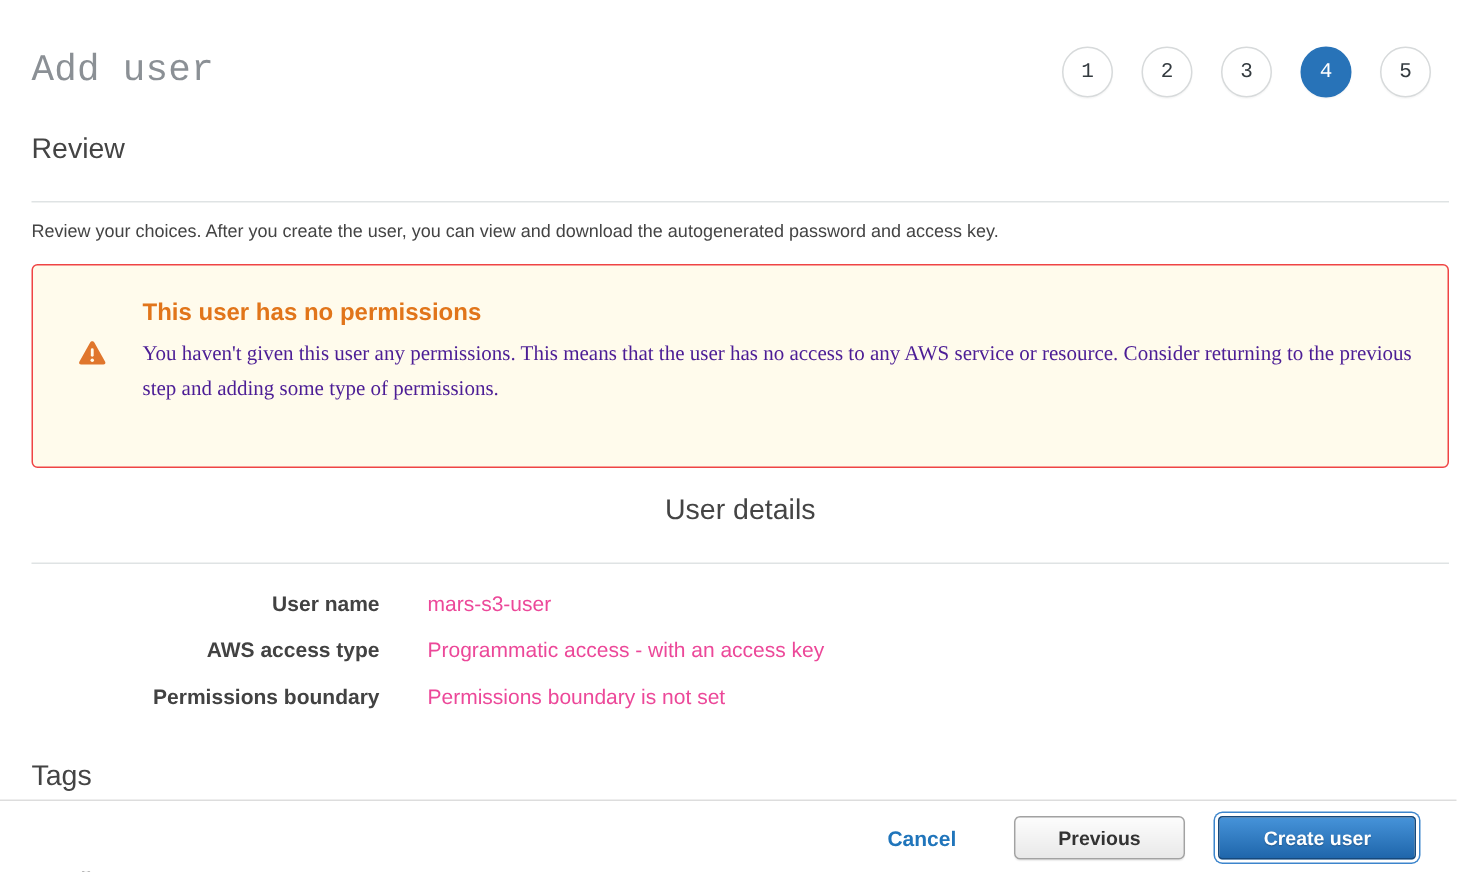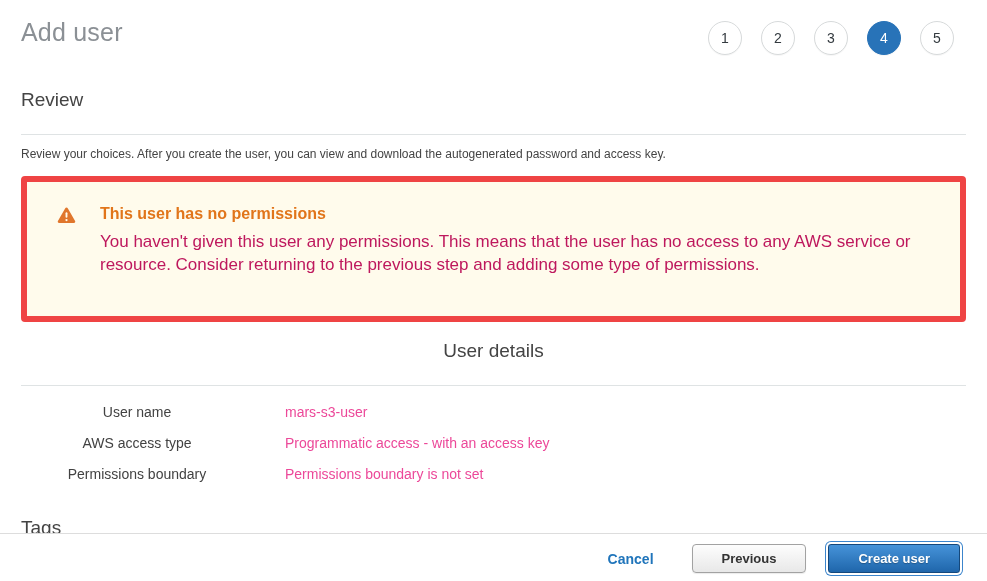--- a/index.html
+++ b/index.html
@@ -10,23 +10,24 @@
     color: #444444;
     font-size: 14px;
     overflow: hidden;
     position: relative;
   }
 
   
   .header {
     display: flex;
     justify-content: space-between;
-    align-items: flex-start;
+    align-items: center;
     padding: 16px 21px 0 21px;
     height: 75px;
+    font-family: Liberation Mono, monospace;
   }
   .page-title {
     font-size: 25px;
     font-weight: 400;
     color: #8b9095;
     letter-spacing: 0.2px;
     padding-top: 2px;
   }
   .steps {
     display: flex;
@@ -66,75 +67,76 @@
   .review-heading { margin-top: 14px; }
   .review-desc {
     margin-top: 12px;
     font-size: 12px;
     color: #444444;
   }
 
   
   .warning-box {
     margin-top: 15px;
-    border: 6px solid #ef4444;
+    border: 1px solid #ef4444;
     border-radius: 4px;
     background: #fffbec;
     display: flex;
-    align-items: flex-start;
+    align-items: center;
     padding: 23px 20px 40px 30px;
     min-height: 123px;
   }
   .warning-icon-wrap { flex: 0 0 auto; padding-top: 2px; }
   .warning-text { margin-left: 24px; }
   .warning-title {
     color: #e1751a;
     font-size: 16px;
     font-weight: 700;
     margin-bottom: 7px;
   }
   .warning-body {
-    color: #be185d;
-    font-size: 17px;
+    color: #4c1d95;
+    font-size: 14px;
     line-height: 23px;
     max-width: 860px;
+    font-family: Liberation Serif, serif;
   }
 
   
   .user-details-heading { margin-top: 18px; text-align: center; }
   .detail-rows { margin-top: 11px; }
   .detail-row {
     display: flex;
     align-items: baseline;
     padding: 7px 0 8px 0;
   }
   .detail-label {
     width: 232px;
-    text-align: center;
-    font-weight: 400;
+    text-align: right;
+    font-weight: 700;
     color: #424242;
     flex: 0 0 auto;
   }
   .detail-value {
     margin-left: 32px;
     color: #ec4899;
   }
 
   
   .tags-heading { margin-top: 27px; }
   .tags-empty {
     margin-top: 13px;
     font-style: italic;
     color: #3f3f3f;
   }
 
   
   .footer {
     position: absolute;
-    left: 0; right: 0; bottom: 0;
+    left: 0; right: 16px; bottom: 0;
     border-top: 1px solid #dddddd;
     background: #ffffff;
     height: 48px;
   }
   .footer-inner {
     display: flex;
     justify-content: flex-end;
     align-items: center;
     padding: 10px 27px 0 0;
   }

